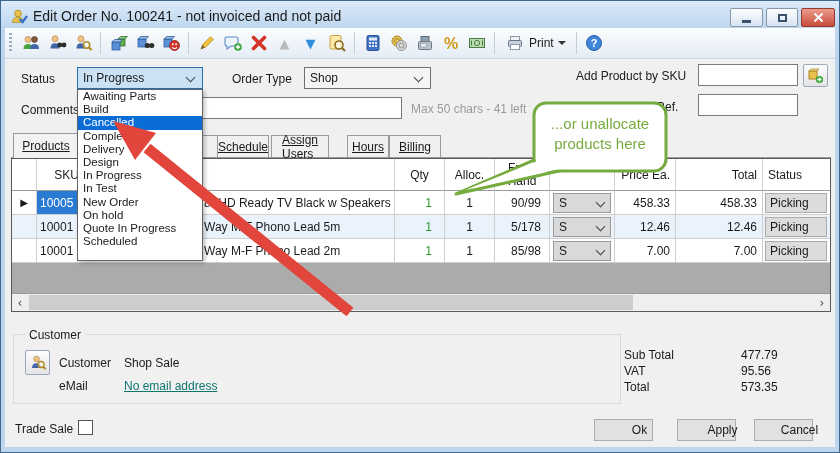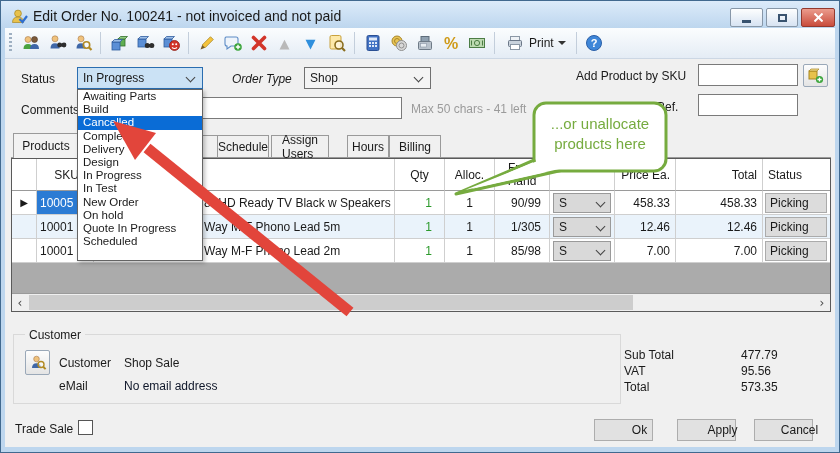--- a/index.html
+++ b/index.html
@@ -23,21 +23,21 @@
   .caret{width:0;height:0;border-left:4px solid transparent;border-right:4px solid transparent;border-top:4px solid #333;}
   
   .client{left:4px;right:4px;top:58px;bottom:5px;background:#f0f0f0;}
   .lbl{white-space:nowrap;}
   .tb{border:1px solid #7a7a7a;background:#fff;}
   .combo{border:1px solid #707070;background:#f4f4f4;display:flex;align-items:center;padding-left:5px;}
   .combo.focus{background:#cbe2f5;border-color:#2a6db0;}
   .chev{width:7px;height:7px;border-right:1.6px solid #444;border-bottom:1.6px solid #444;transform:rotate(45deg);position:absolute;right:8px;top:6px;}
   .hint{color:#9b9b9b;}
   
-  .tab{height:22px;top:134px;border:1px solid #9a9a9a;border-bottom:none;background:#f0f0f0;display:flex;align-items:center;justify-content:center;padding:0 20px;}
+  .tab{height:22px;top:134px;border:1px solid #9a9a9a;border-bottom:none;background:#f0f0f0;display:flex;align-items:center;justify-content:center;padding:0 20px;text-decoration:underline;}
   .tab.active{top:132px;height:25px;z-index:3;background:#f2f2f2;}
   .tabline{left:10px;top:156px;width:820px;height:1px;background:#9a9a9a;}
   
   .grid{left:10px;top:157px;width:820px;height:154px;border:1px solid #5a5a5a;background:#ababab;display:flex;flex-direction:column;}
   .grow{display:flex;}
   .gcell{border-right:1px solid #cfcfcf;border-bottom:1px solid #cfcfcf;display:flex;align-items:center;overflow:hidden;white-space:nowrap;background:#fff;}
   .ghead .gcell{border-bottom:1px solid #9a9a9a;justify-content:center;}
   .ghead{height:32px;}
   .gr{height:24px;}
   .alt .gcell{background:#eaf3fb;}
@@ -60,21 +60,21 @@
   .hsb .arr{position:absolute;top:0;width:16px;height:17px;display:flex;align-items:center;justify-content:center;color:#4a4a4a;font-family:"DejaVu Sans",sans-serif;font-size:12px;}
   .hsb .thumb{position:absolute;left:17px;top:1px;width:604px;height:15px;background:#cdcdcd;}
   
   .ddl{left:76px;top:88px;width:126px;height:172px;background:#fff;border:1px solid #646464;z-index:50;box-shadow:2px 2px 4px rgba(0,0,0,.25);}
   .ddl .it{height:13.2px;line-height:13.2px;font-size:11.5px;padding-left:5px;white-space:nowrap;}
   .ddl .it.hl{background:#0a6cd6;color:#fff;}
   
   .groupbox{left:12px;top:333px;width:608px;height:70px;border:1px solid #d9d9d9;}
   .grouplbl{left:24px;top:327px;background:#f0f0f0;padding:0 4px;}
   .sqbtn{border:1px solid #9aa8b8;border-radius:2px;background:linear-gradient(#fdfdfd,#e4e4e4);display:flex;align-items:center;justify-content:center;}
-  .link{color:#0f172a;}
+  .link{color:#0f766e;text-decoration:underline;}
   .ralign{text-align:left;}
   .btn{height:22px;width:59px;border:1px solid #adadad;background:#e1e1e1;display:flex;align-items:center;justify-content:center;padding-left:32px;}
   .cb{width:15px;height:15px;border:1px solid #555;background:#fff;}
   svg{display:block;}
 </style>
 </head>
 <body>
 
 <div id="win">
 
@@ -244,21 +244,21 @@
       </div>
   </div>
 
   <div class="abs client"></div>
 
   <div class="abs lbl" style="left:20px;top:71px;">Status</div>
   <div class="abs combo focus" style="left:76px;top:66px;width:126px;height:22px;">
     <span>In Progress</span>
     <div class="chev"></div>
   </div>
-  <div class="abs lbl" style="left:231px;top:71px;font-style:italic;">Order Type</div>
+  <div class="abs lbl" style="left:231px;top:71px;">Order Type</div>
   <div class="abs combo" style="left:303px;top:66px;width:127px;height:22px;">
     <span>Shop</span>
     <div class="chev"></div>
   </div>
   <div class="abs lbl ralign" style="left:575px;top:68px;width:115px;">Add Product by SKU</div>
   <input class="abs tb" style="left: 697px; top: 63px; width: 100px; height: 22px;" value="">
   <div class="abs sqbtn" style="left:802px;top:63px;width:25px;height:23px;">
     <svg width="17" height="17" viewBox="0 0 17 17">
         <rect x="2" y="4" width="8" height="8" fill="#e8c24b" stroke="#a8851f"></rect>
         <path d="M2 4 l2-2 h8 l-2 2z" fill="#f3dc8d" stroke="#a8851f" stroke-width="0.7"></path>
@@ -331,21 +331,21 @@
           <div class="statusbox">Picking</div>
         </div>
     </div>
 
     <div class="grow gr alt">
       <div class="gcell c-sel"></div>
       <div class="gcell c-sku">10001</div>
       <div class="gcell c-desc" style="text-indent:104px;">Way M-F Phono Lead 5m</div>
       <div class="gcell c-qty qtyval">1</div>
       <div class="gcell c-alloc">1</div>
-      <div class="gcell c-free">1/305</div>
+      <div class="gcell c-free">5/178</div>
       <div class="gcell c-vat">
           <div class="minicombo" style="margin-left:3px;">
             <span>S</span>
             <div class="chev" style="right:6px;top:5px;"></div>
           </div>
         </div>
       <div class="gcell c-price">12.46</div>
       <div class="gcell c-total">12.46</div>
       <div class="gcell c-status">
           <div class="statusbox">Picking</div>

